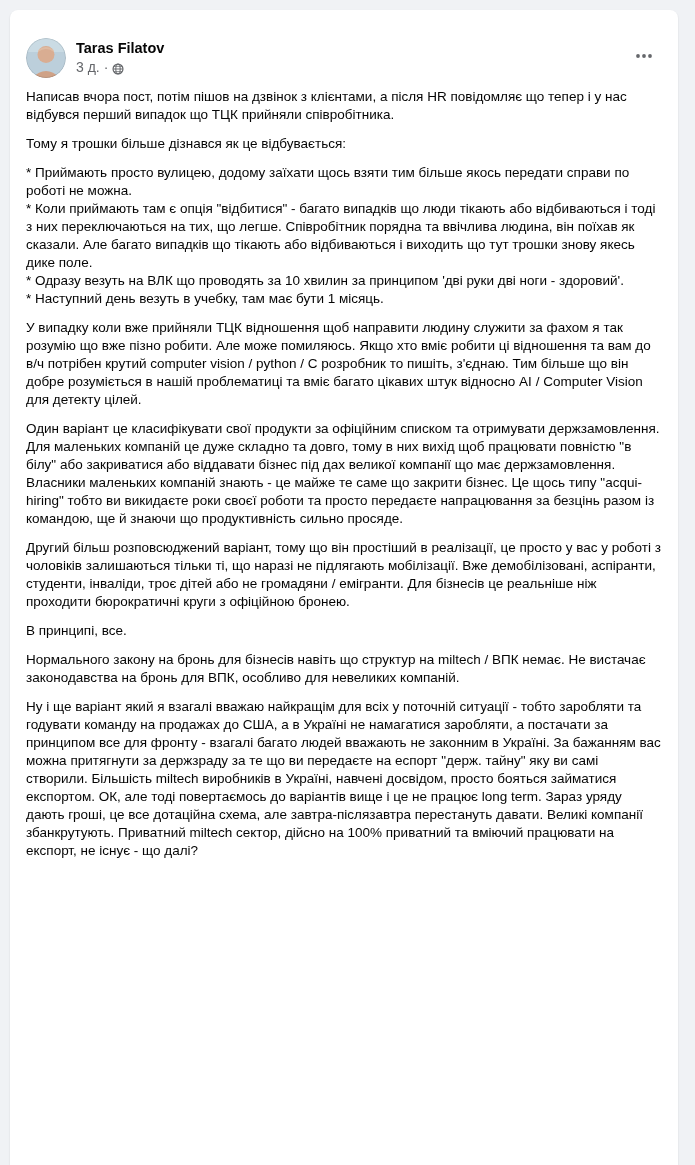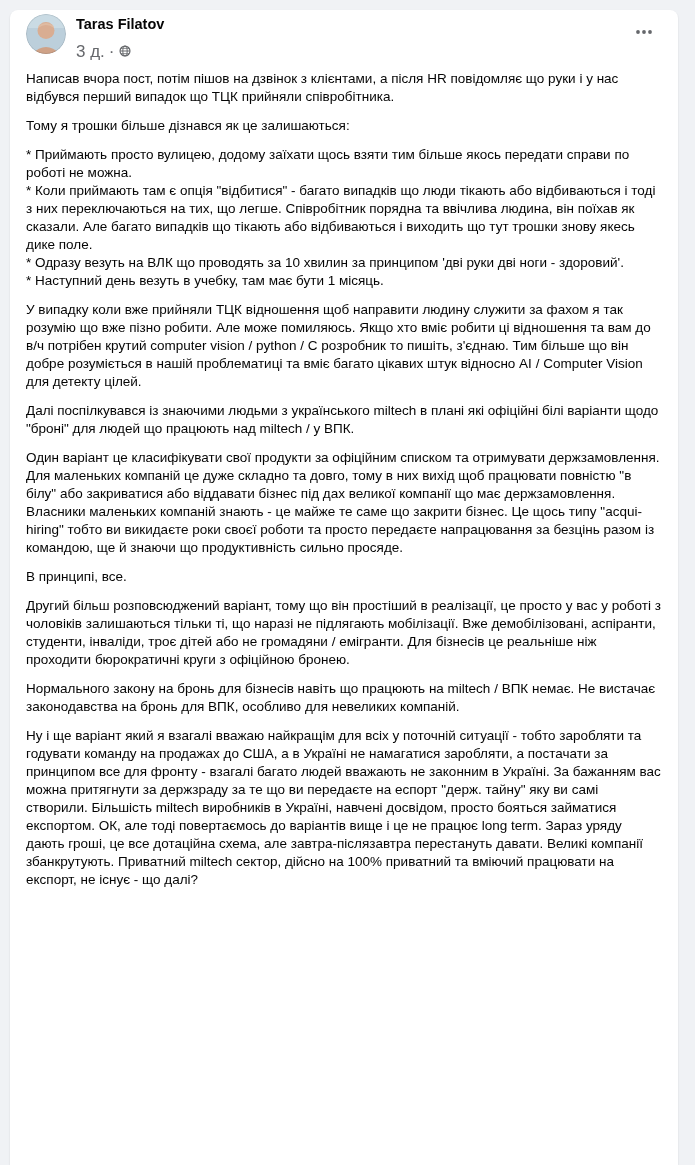--- a/index.html
+++ b/index.html
@@ -17,21 +17,21 @@
   .card {
     position: absolute;
     left: 10px;
     top: 10px;
     width: 668px;
     min-height: 1155px;
     background: #ffffff;
     border-radius: 8px 8px 0 0;
     box-shadow: 0 1px 2px rgba(0,0,0,0.12);
     box-sizing: border-box;
-    padding: 4px 16px 16px 16px;
+    padding: 28px 16px 16px 16px;
   }
   .post-header {
     display: flex;
     align-items: flex-start;
     margin-bottom: 10px;
   }
   .avatar {
     width: 40px;
     height: 40px;
     border-radius: 50%;
@@ -46,24 +46,24 @@
   }
   .author-name {
     font-size: 14.5px;
     font-weight: bold;
     color: #050505;
     line-height: 19px;
     cursor: pointer;
   }
   .sub-line {
     display: flex;
-    align-items: flex-start;
+    align-items: flex-end;
     gap: 4px;
-    margin-top: 10px;
-    font-size: 17px;
+    margin-top: 1px;
+    font-size: 14px;
     color: #65676b;
     line-height: 16px;
   }
   .globe {
     display: inline-flex;
     align-items: center;
     margin-top: 1px;
   }
   .options-btn {
     flex: 0 0 auto;
@@ -132,28 +132,27 @@
       <svg width="20" height="20" viewBox="0 0 20 20" xmlns="http://www.w3.org/2000/svg" aria-hidden="true">
         <circle cx="4" cy="10" r="1.9" fill="#65676b"></circle>
         <circle cx="10" cy="10" r="1.9" fill="#65676b"></circle>
         <circle cx="16" cy="10" r="1.9" fill="#65676b"></circle>
       </svg>
     </button>
 
   </div>
 
   <div class="post-content">
-    <p>Написав вчора пост, потім пішов на дзвінок з клієнтами, а після HR повідомляє що руки і у нас відбувся перший випадок що ТЦК прийняли співробітника.</p>
-    <p>Тому я трошки більше дізнався як це залишаються:</p>
+    <p>Написав вчора пост, потім пішов на дзвінок з клієнтами, а після HR повідомляє що тепер і у нас відбувся перший випадок що ТЦК прийняли співробітника.</p>
+    <p>Тому я трошки більше дізнався як це відбувається:</p>
     <p>* Приймають просто вулицею, додому заїхати щось взяти тим більше якось передати справи по роботі не можна.
 * Коли приймають там є опція "відбитися" - багато випадків що люди тікають або відбиваються і тоді з них переключаються на тих, що легше. Співробітник порядна та ввічлива людина, він поїхав як сказали. Але багато випадків що тікають або відбиваються і виходить що тут трошки знову якесь дике поле.
 * Одразу везуть на ВЛК що проводять за 10 хвилин за принципом 'дві руки дві ноги - здоровий'.
 * Наступний день везуть в учебку, там має бути 1 місяць.</p>
     <p>У випадку коли вже прийняли ТЦК відношення щоб направити людину служити за фахом я так розумію що вже пізно робити. Але може помиляюсь. Якщо хто вміє робити ці відношення та вам до в/ч потрібен крутий computer vision / python / C розробник то пишіть, з'єднаю. Тим більше що він добре розуміється в нашій проблематиці та вміє багато цікавих штук відносно AI / Computer Vision для детекту цілей.</p>
-    <p>Далі поспілкувався із знаючими людьми з українського miltech в плані які офіційні білі варіанти щодо "броні" для людей що працюють над miltech / у ВПК.</p>
     <p>Один варіант це класифікувати свої продукти за офіційним списком та отримувати держзамовлення. Для маленьких компаній це дуже складно та довго, тому в них вихід щоб працювати повністю "в білу" або закриватися або віддавати бізнес під дах великої компанії що має держзамовлення. Власники маленьких компаній знають - це майже те саме що закрити бізнес. Це щось типу "acqui-hiring" тобто ви викидаєте роки своєї роботи та просто передаєте напрацювання за безцінь разом із командою, ще й знаючи що продуктивність сильно просяде.</p>
+    <p>Другий більш розповсюджений варіант, тому що він простіший в реалізації, це просто у вас у роботі з чоловіків залишаються тільки ті, що наразі не підлягають мобілізації. Вже демобілізовані, аспіранти, студенти, інваліди, троє дітей або не громадяни / емігранти. Для бізнесів це реальніше ніж проходити бюрократичні круги з офіційною бронею.</p>
     <p>В принципі, все.</p>
-    <p>Другий більш розповсюджений варіант, тому що він простіший в реалізації, це просто у вас у роботі з чоловіків залишаються тільки ті, що наразі не підлягають мобілізації. Вже демобілізовані, аспіранти, студенти, інваліди, троє дітей або не громадяни / емігранти. Для бізнесів це реальніше ніж проходити бюрократичні круги з офіційною бронею.</p>
-    <p>Нормального закону на бронь для бізнесів навіть що працюють на miltech / ВПК немає. Не вистачає законодавства на бронь для ВПК, особливо для невеликих компаній.</p>
+    <p>Нормального закону на бронь для бізнесів навіть що структур на miltech / ВПК немає. Не вистачає законодавства на бронь для ВПК, особливо для невеликих компаній.</p>
     <p>Ну і ще варіант який я взагалі вважаю найкращім для всіх у поточній ситуації - тобто заробляти та годувати команду на продажах до США, а в Україні не намагатися заробляти, а постачати за принципом все для фронту - взагалі багато людей вважають не законним в Україні. За бажанням вас можна притягнути за держзраду за те що ви передаєте на еспорт "держ. тайну" яку ви самі створили. Більшість miltech виробників в Україні, навчені досвідом, просто бояться займатися експортом. ОК, але тоді повертаємось до варіантів вище і це не працює long term. Зараз уряду дають гроші, це все дотаційна схема, але завтра-післязавтра перестануть давати. Великі компанії збанкрутують. Приватний miltech сектор, дійсно на 100% приватний та вміючий працювати на експорт, не існує - що далі?</p>
   </div>
 
 </div>
 
 </body></html>

